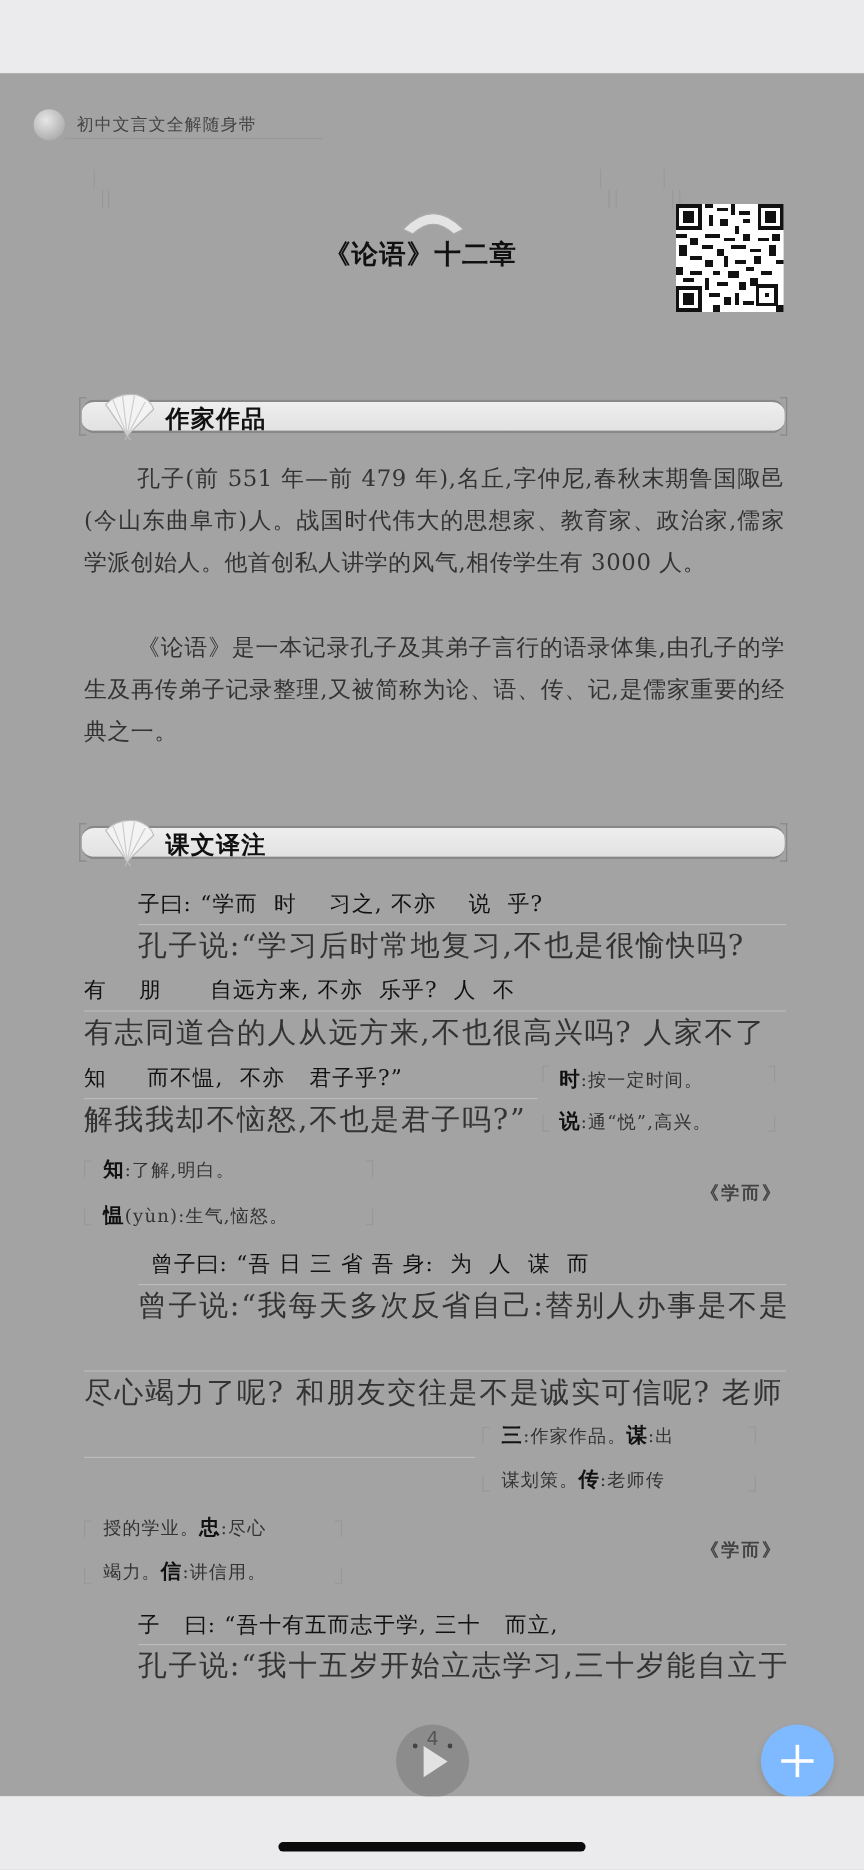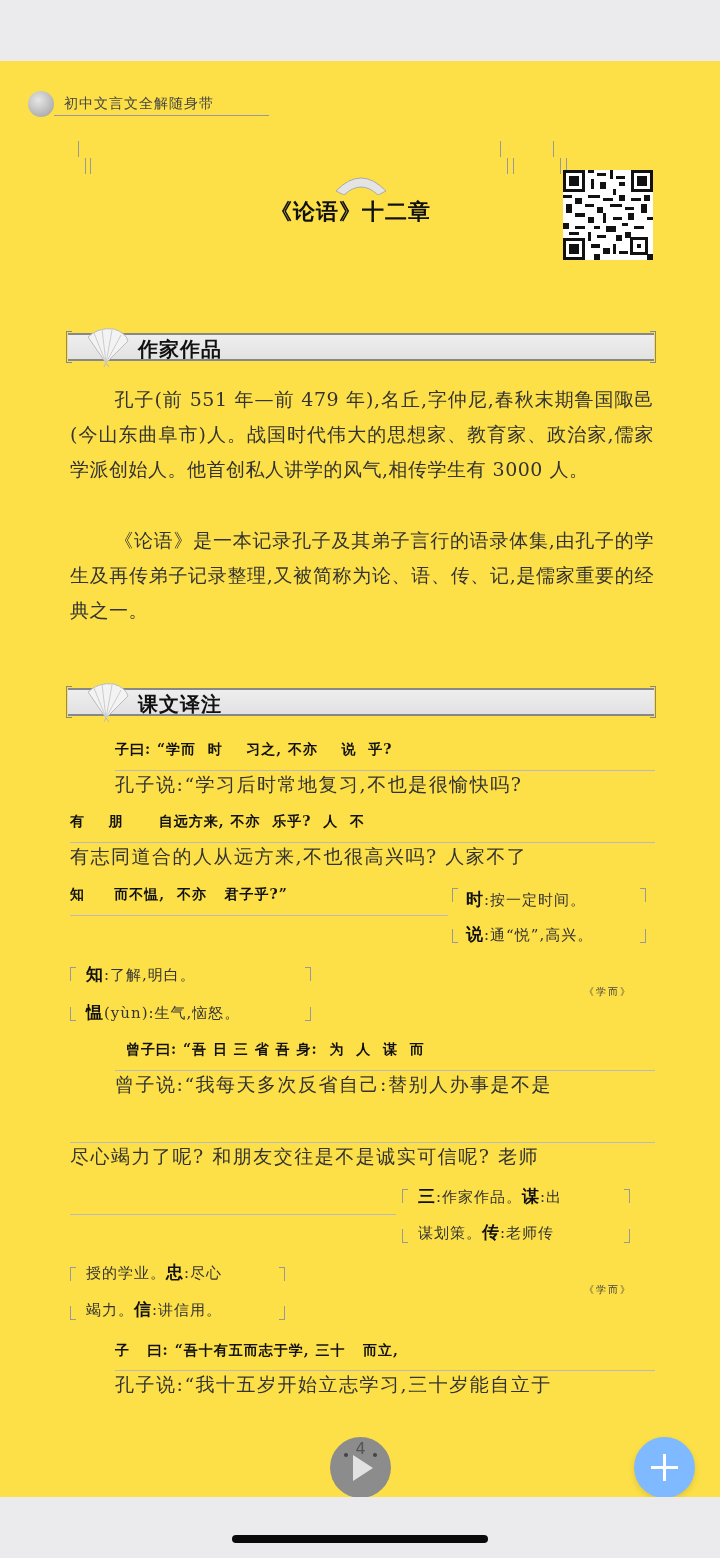--- a/index.html
+++ b/index.html
@@ -1,66 +1,66 @@
 <!DOCTYPE html>
 <html><head>
 <meta charset="utf-8">
 <style>
   * { box-sizing: border-box; margin: 0; padding: 0; }
   html, body { width: 720px; height: 1558px; background: #ebebed; overflow: hidden; }
   body { position: relative; font-family: "DejaVu Serif", "Liberation Serif", serif; color: #222; }
 
   .top-bar { position: absolute; left: 0; top: 0; width: 720px; height: 60px; background: #ebebed; }
-  .page { position: absolute; left: 0; top: 61px; width: 720px; height: 1436px; background: #fde047; overflow: hidden; }
+  .page { position: absolute; left: 0; top: 61px; width: 720px; height: 1436px; background: #a3a3a3; overflow: hidden; }
   .bottom-bar { position: absolute; left: 0; top: 1497px; width: 720px; height: 61px; background: #ebebed; }
   .home-indicator { position: absolute; left: 232px; top: 1535px; width: 256px; height: 8px; border-radius: 4px; background: #0a0a0a; }
 
   
   .run-header { position: absolute; left: 28px; top: 30px; height: 28px; width: 220px; }
   .run-header .globe { position: absolute; left: 0; top: 0; width: 26px; height: 26px; border-radius: 50%;
     background: radial-gradient(circle at 40% 35%, #e6e6e6 0%, #bdbdbd 55%, #9a9a9a 100%); }
   .run-header .title { position: absolute; left: 36px; top: 4px; font-family: "DejaVu Sans", sans-serif; font-size: 14px; color: #444; letter-spacing: 1px; }
   .run-header .rule { position: absolute; left: 26px; top: 24px; width: 215px; height: 1px; background: #999; }
 
   .tick { position: absolute; width: 1px; background: #999; }
 
   
   .fan-ornament { position: absolute; left: 334px; top: 108px; width: 54px; height: 26px; }
   .chapter-title { position: absolute; left: 270px; top: 136px; font-size: 22px; font-weight: bold; letter-spacing: 1px; color: #111; }
 
   .qr { position: absolute; left: 563px; top: 109px; width: 90px; height: 90px; }
 
   
   .section-bar { position: absolute; left: 68px; width: 586px; height: 28px;
-    background: linear-gradient(#eeeeee, #e2e2e2); border-top: 2px solid #888; border-bottom: 2px solid #888; }
+    background: linear-gradient(#eeeeee, #e2e2e2); border-top: 2px solid #888; border-bottom: 2px solid #888; border-radius: 11px; }
   .section-bar .cap-l, .section-bar .cap-r { position: absolute; top: -4px; width: 6px; height: 32px; border: 1px solid #888; }
   .section-bar .cap-l { left: -2px; border-right: none; }
   .section-bar .cap-r { right: -2px; border-left: none; }
   .section-bar .fan { position: absolute; left: 16px; top: -8px; width: 46px; height: 40px; }
   .section-bar .label { position: absolute; left: 70px; top: 1px; font-family: "DejaVu Sans", sans-serif; font-weight: bold; font-size: 20px; color: #111; letter-spacing: 1px; }
 
   
   .para { position: absolute; left: 70px; width: 584px; font-size: 19px; line-height: 35px; color: #333; text-align: justify; letter-spacing: 0.5px; }
   .para .indent { display: inline-block; width: 44px; }
 
   
-  .orig { position: absolute; font-weight: bold; font-size: 14px; color: #111; white-space: pre; letter-spacing: 1px; }
-  .trans { position: absolute; font-size: 19px; color: #333; white-space: pre; letter-spacing: 1.5px; }
+  .orig { position: absolute; font-weight: normal; font-size: 18px; color: #111; white-space: pre; letter-spacing: 1px; }
+  .trans { position: absolute; font-size: 24px; color: #333; white-space: pre; letter-spacing: 1.5px; }
   .uline { position: absolute; height: 1px; background: #bbb; }
 
   
   .note { position: absolute; font-size: 15px; color: #333; white-space: pre; letter-spacing: 1px; }
   .note b { font-family: "DejaVu Sans", sans-serif; font-size: 17px; color: #111; }
   .brk { position: absolute; border-color: #999; border-style: solid; width: 6px; height: 14px; }
   .brk.tl { border-width: 1px 0 0 1px; }
   .brk.tr { border-width: 1px 1px 0 0; }
   .brk.bl { border-width: 0 0 1px 1px; }
   .brk.br { border-width: 0 1px 1px 0; }
 
-  .source { position: absolute; font-size: 10px; color: #444; letter-spacing: 2px; }
+  .source { position: absolute; font-size: 15px; color: #444; letter-spacing: 2px; font-weight: bold; }
 
   
   .play-btn { position: absolute; left: 330px; top: 1437px; width: 61px; height: 61px; border-radius: 50%; background: #8c8c8c; }
   .play-btn .tri { position: absolute; left: 23px; top: 18px; width: 0; height: 0; border-top: 13px solid transparent; border-bottom: 13px solid transparent; border-left: 20px solid #e2e2e2; }
   .play-btn .pnum { position: absolute; left: 0; width: 61px; top: 2px; text-align: center; font-family: "DejaVu Sans", sans-serif; font-size: 16px; color: #555; }
   .play-btn .dot { position: absolute; top: 16px; width: 4px; height: 4px; border-radius: 50%; background: #444; }
   .add-btn { position: absolute; left: 634px; top: 1437px; width: 61px; height: 61px; border-radius: 50%; background: #7fb9ff; box-shadow: 0 3px 6px rgba(0,0,0,0.12); }
   .add-btn .h { position: absolute; left: 17px; top: 29px; width: 27px; height: 3px; background: #fff; }
   .add-btn .v { position: absolute; left: 29px; top: 17px; width: 3px; height: 27px; background: #fff; }
 </style>
@@ -175,20 +175,21 @@
   <div class="orig" style="left:115px;top:680px">子曰: “学而  时    习之, 不亦    说  乎?</div>
   <div class="uline" style="left:115px;top:709px;width:540px"></div>
   <div class="trans" style="left:115px;top:711px">孔子说:“学习后时常地复习,不也是很愉快吗?</div>
 
   <div class="orig" style="left:70px;top:752px">有    朋      自远方来, 不亦  乐乎?  人  不</div>
   <div class="uline" style="left:70px;top:781px;width:585px"></div>
   <div class="trans" style="left:70px;top:783px">有志同道合的人从远方来,不也很高兴吗? 人家不了</div>
 
   <div class="orig" style="left:70px;top:825px">知     而不愠,  不亦   君子乎?”</div>
   <div class="uline" style="left:70px;top:854px;width:378px"></div>
+  <div class="trans" style="left:70px;top:856px">解我我却不恼怒,不也是君子吗?”</div>
 
   <div class="brk tl" style="left:452px;top:827px"></div>
   <div class="note" style="left:466px;top:827px"><b>时</b><span>:按一定时间。</span></div>
   <div class="brk tr" style="left:640px;top:827px"></div>
   <div class="brk bl" style="left:452px;top:868px"></div>
   <div class="note" style="left:466px;top:862px"><b>说</b><span>:通“悦”,高兴。</span></div>
   <div class="brk br" style="left:640px;top:868px"></div>
 
   <div class="brk tl" style="left:70px;top:906px"></div>
   <div class="note" style="left:86px;top:902px"><b>知</b><span>:了解,明白。</span></div>

